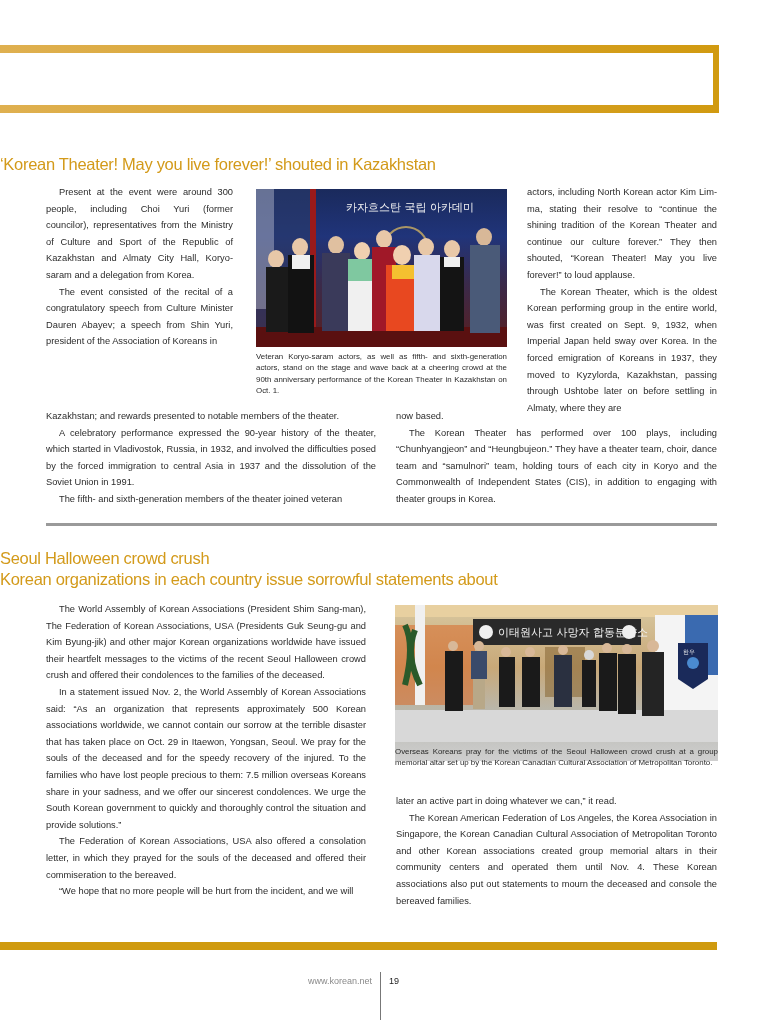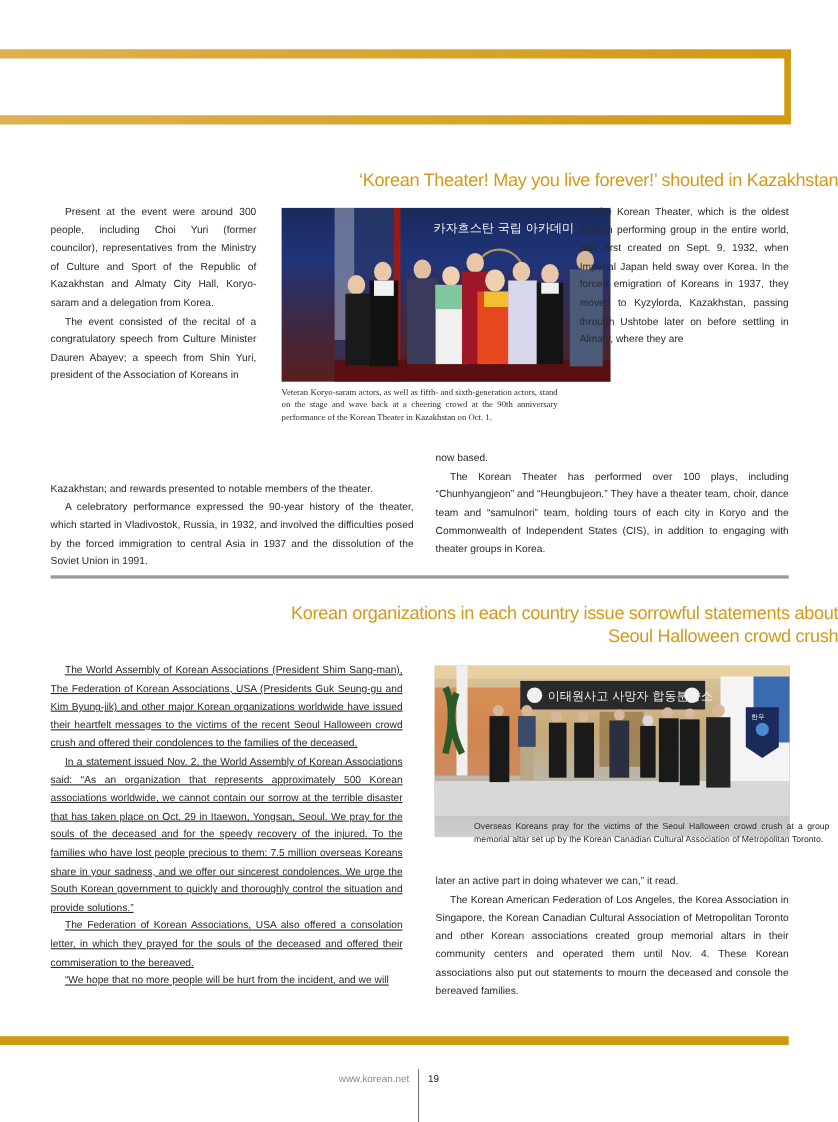--- a/index.html
+++ b/index.html
@@ -8,21 +8,21 @@
 
   .header-frame { position:absolute; left:0; top:45px; width:713px; height:52px;
     border-top:8px solid #d8a940; border-bottom:8px solid #d6a53a;
     border-right:6px solid #d19b10; box-sizing:content-box;
     background:#fff; }
   .header-frame::before { content:""; position:absolute; left:0; top:-8px; right:-6px; height:8px;
     background:linear-gradient(90deg,#dfb050,#d19a10); }
   .header-frame::after { content:""; position:absolute; left:0; bottom:-8px; right:-6px; height:8px;
     background:linear-gradient(90deg,#dfb050,#d19a10); }
 
-  .headline { position:absolute; left:0; width:762px; text-align:right; color:#d39a1a;
+  .headline { position:absolute; left:0; width:762px; text-align:left; color:#d39a1a;
     font-size:16.5px; letter-spacing:-0.3px; line-height:21px; }
   .h1 { top:154px; }
   .h2 { top:548px; }
 
   .text { position:absolute; font-size:9.3px; line-height:16.6px; text-align:justify; color:#2b2b2b; }
   .text p { margin:0; text-indent:13px; }
   .text p.noindent { text-indent:0; }
 
   .photo { position:absolute; overflow:hidden; }
   .caption { position:absolute; font-size:7.9px; line-height:11.3px; color:#2b2b2b; text-align:justify; }
@@ -39,21 +39,21 @@
 
 <div class="header-frame"></div>
 
 <div class="headline h1">‘Korean Theater! May you live forever!’ shouted in Kazakhstan</div>
 
 <div class="text" style="left:46px; top:184px; width:187px;">
   <p>Present at the event were around 300 people, including Choi Yuri (former councilor), representatives from the Ministry of Culture and Sport of the Republic of Kazakhstan and Almaty City Hall, Koryo-saram and a delegation from Korea.</p>
   <p>The event consisted of the recital of a congratulatory speech from Culture Minister Dauren Abayev; a speech from Shin Yuri, president of the Association of Koreans in</p>
 </div>
 
-<div class="photo" style="left:256px; top:189px; width:251px; height:158px; background:linear-gradient(180deg,#1a2a5c 0%,#20347a 30%,#3a2a4a 60%,#5a1e1e 100%);padding-left:48px;">
+<div class="photo" style="left:256px; top:189px; width:251px; height:158px; background:linear-gradient(180deg,#1a2a5c 0%,#20347a 30%,#3a2a4a 60%,#5a1e1e 100%);">
   <svg width="251" height="158" viewBox="0 0 251 158">
     <rect x="0" y="0" width="60" height="158" fill="#2a3a6a" opacity="0.6"></rect>
     <rect x="0" y="0" width="18" height="120" fill="#e8e8f0" opacity="0.35"></rect>
     <rect x="54" y="0" width="6" height="158" fill="#9a1a1a"></rect>
     <circle cx="150" cy="60" r="22" fill="none" stroke="#e6c060" stroke-width="2" opacity="0.7"></circle>
     <text x="90" y="22" font-size="11" fill="#f4f4f4" font-family="DejaVu Sans, sans-serif">카자흐스탄 국립 아카데미</text>
     <rect x="0" y="138" width="251" height="20" fill="#5a1010"></rect>
 
     <g>
       <ellipse cx="20" cy="70" rx="8" ry="9" fill="#e8c8a8"></ellipse>
@@ -74,44 +74,46 @@
       <ellipse cx="170" cy="58" rx="8" ry="9" fill="#e8c8a8"></ellipse>
         <rect x="158" y="66" width="26" height="76" fill="#d8d8ec"></rect>
       <ellipse cx="196" cy="60" rx="8" ry="9" fill="#e8c8a8"></ellipse>
         <rect x="184" y="68" width="24" height="74" fill="#141414"></rect>
         <rect x="188" y="68" width="16" height="10" fill="#f0f0f0"></rect>
       <ellipse cx="228" cy="48" rx="8" ry="9" fill="#d8b898"></ellipse>
         <rect x="214" y="56" width="30" height="88" fill="#4a5a78"></rect>
     </g>
   </svg>
 </div>
-<div class="caption" style="left:256px; top:351px; width:251px;font-family:Liberation Serif, serif;">Veteran Koryo-saram actors, as well as fifth- and sixth-generation actors, stand on the stage and wave back at a cheering crowd at the 90th anniversary performance of the Korean Theater in Kazakhstan on Oct. 1.</div>
+<div class="caption" style="left:256px; top:351px; width:251px;">Veteran Koryo-saram actors, as well as fifth- and sixth-generation actors, stand on the stage and wave back at a cheering crowd at the 90th anniversary performance of the Korean Theater in Kazakhstan on Oct. 1.</div>
 
 <div class="text" style="left:527px; top:184px; width:190px;">
+  <p class="noindent">actors, including North Korean actor Kim Lim-ma, stating their resolve to “continue the shining tradition of the Korean Theater and continue our culture forever.” They then shouted, “Korean Theater! May you live forever!” to loud applause.</p>
   <p>The Korean Theater, which is the oldest Korean performing group in the entire world, was first created on Sept. 9, 1932, when Imperial Japan held sway over Korea. In the forced emigration of Koreans in 1937, they moved to Kyzylorda, Kazakhstan, passing through Ushtobe later on before settling in Almaty, where they are</p>
 </div>
 
-<div class="text" style="left:46px; top:408px; width:330px;margin-top:28px;">
+<div class="text" style="left:46px; top:408px; width:330px;">
   <p class="noindent">Kazakhstan; and rewards presented to notable members of the theater.</p>
   <p>A celebratory performance expressed the 90-year history of the theater, which started in Vladivostok, Russia, in 1932, and involved the difficulties posed by the forced immigration to central Asia in 1937 and the dissolution of the Soviet Union in 1991.</p>
+  <p>The fifth- and sixth-generation members of the theater joined veteran</p>
 </div>
 
 <div class="text" style="left:396px; top:408px; width:321px;">
   <p class="noindent">now based.</p>
   <p>The Korean Theater has performed over 100 plays, including “Chunhyangjeon” and “Heungbujeon.” They have a theater team, choir, dance team and “samulnori” team, holding tours of each city in Koryo and the Commonwealth of Independent States (CIS), in addition to engaging with theater groups in Korea.</p>
 </div>
 
 <div class="rule-gray"></div>
 
 <div class="headline h2">
+  <div>Seoul Halloween crowd crush</div>
   <div>Korean organizations in each country issue sorrowful statements about</div>
-  <div>Seoul Halloween crowd crush</div>
 </div>
 
-<div class="text" style="left:46px; top:601px; width:320px;text-decoration:underline;">
+<div class="text" style="left:46px; top:601px; width:320px;">
   <p>The World Assembly of Korean Associations (President Shim Sang-man), The Federation of Korean Associations, USA (Presidents Guk Seung-gu and Kim Byung-jik) and other major Korean organizations worldwide have issued their heartfelt messages to the victims of the recent Seoul Halloween crowd crush and offered their condolences to the families of the deceased.</p>
   <p>In a statement issued Nov. 2, the World Assembly of Korean Associations said: “As an organization that represents approximately 500 Korean associations worldwide, we cannot contain our sorrow at the terrible disaster that has taken place on Oct. 29 in Itaewon, Yongsan, Seoul. We pray for the souls of the deceased and for the speedy recovery of the injured. To the families who have lost people precious to them: 7.5 million overseas Koreans share in your sadness, and we offer our sincerest condolences. We urge the South Korean government to quickly and thoroughly control the situation and provide solutions.”</p>
   <p>The Federation of Korean Associations, USA also offered a consolation letter, in which they prayed for the souls of the deceased and offered their commiseration to the bereaved.</p>
   <p>“We hope that no more people will be hurt from the incident, and we will</p>
 </div>
 
 <div class="photo" style="left:395px; top:605px; width:323px; height:156px; background:linear-gradient(180deg,#d8c8a0 0%,#c8a878 40%,#b8b8b0 70%,#cfcfcf 100%);">
   <svg width="323" height="137" viewBox="0 0 323 137">
     <rect x="0" y="0" width="323" height="12" fill="#e8d0a0"></rect>
     <rect x="0" y="20" width="80" height="80" fill="#d86a2a" opacity="0.55"></rect>
@@ -144,21 +146,21 @@
         <rect x="187" y="55" width="14" height="47"></rect>
       <circle cx="212" cy="43" r="5" fill="#d8b898"></circle>
         <rect x="204" y="48" width="18" height="58"></rect>
       <circle cx="232" cy="44" r="5" fill="#d8b898"></circle>
         <rect x="223" y="49" width="18" height="60"></rect>
       <circle cx="258" cy="41" r="6" fill="#d8b898"></circle>
         <rect x="247" y="47" width="22" height="64" fill="#242424"></rect>
     </g>
   </svg>
 </div>
-<div class="caption" style="left:395px; top:746px; width:323px;margin-left:36px;">Overseas Koreans pray for the victims of the Seoul Halloween crowd crush at a group memorial altar set up by the Korean Canadian Cultural Association of Metropolitan Toronto.</div>
+<div class="caption" style="left:395px; top:746px; width:323px;">Overseas Koreans pray for the victims of the Seoul Halloween crowd crush at a group memorial altar set up by the Korean Canadian Cultural Association of Metropolitan Toronto.</div>
 
 <div class="text" style="left:396px; top:793px; width:321px;">
   <p class="noindent">later an active part in doing whatever we can,” it read.</p>
   <p>The Korean American Federation of Los Angeles, the Korea Association in Singapore, the Korean Canadian Cultural Association of Metropolitan Toronto and other Korean associations created group memorial altars in their community centers and operated them until Nov. 4. These Korean associations also put out statements to mourn the deceased and console the bereaved families.</p>
 </div>
 
 <div class="rule-gold"></div>
 
 <div class="footer-site">www.korean.net</div>
 <div class="footer-div"></div>

